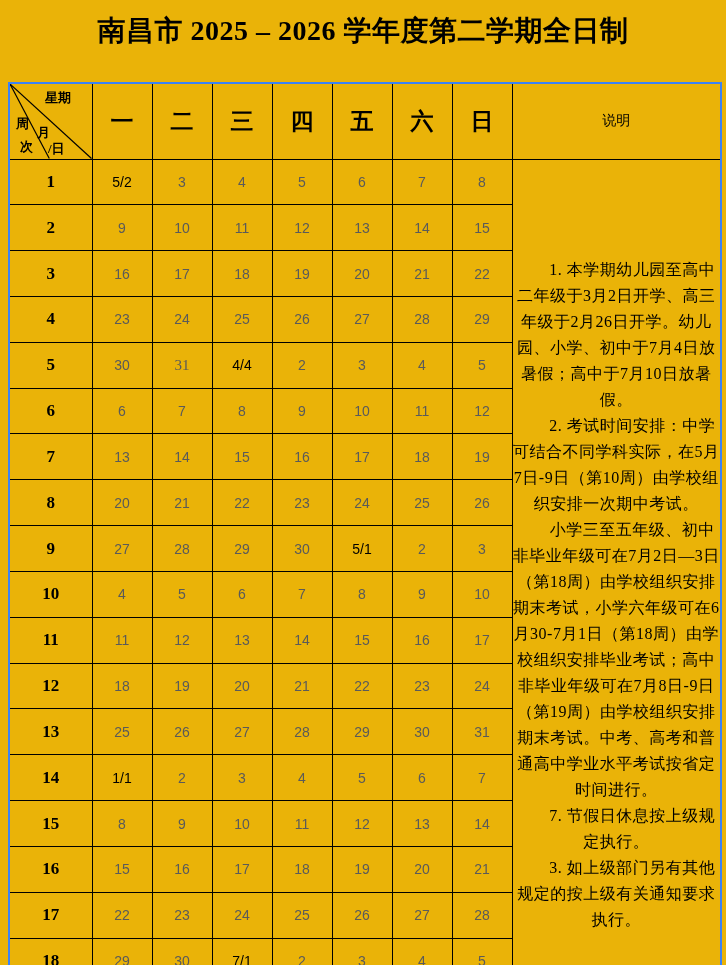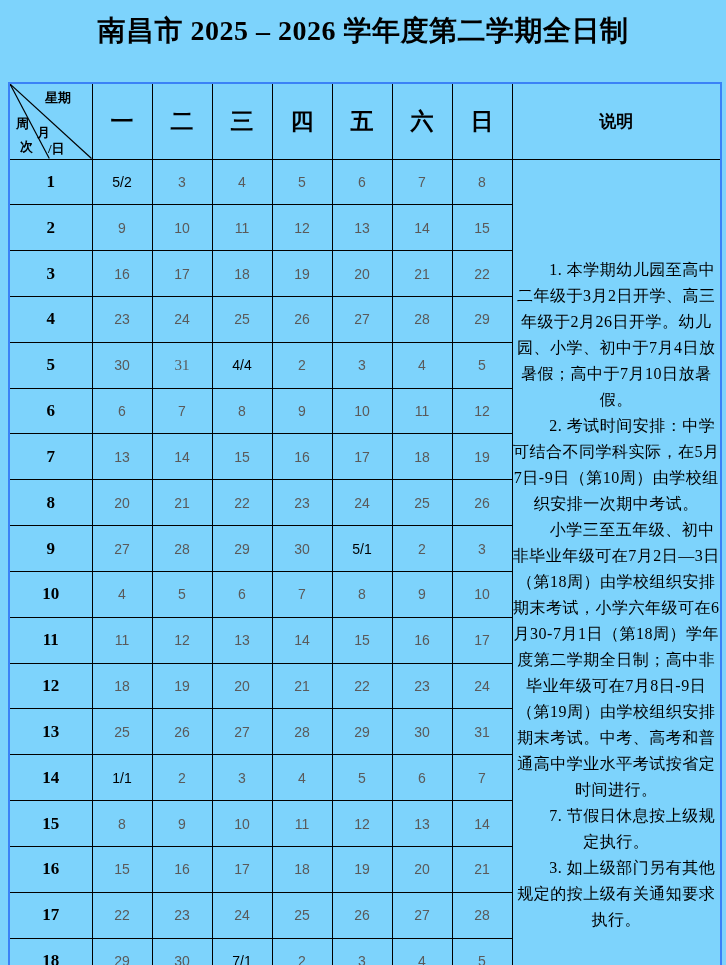--- a/index.html
+++ b/index.html
@@ -1,35 +1,35 @@
 <!DOCTYPE html>
 <html style="--date-color: #5a5a5a; --month-start-color: #000000;"><head>
 <meta charset="utf-8">
 <style>
   html,body { margin:0; padding:0; background:#ffffff; }
   .page {
-    position:relative; width:726px; height:965px; background:#7dd3fc;
+    position:relative; width:726px; height:965px; background:#eab308;
     font-family:"Liberation Serif","DejaVu Serif",serif; color:#000;
     overflow:hidden;
   }
   .title {
     position:absolute; top:15px; left:0; width:100%;
     text-align:center; font-weight:bold; font-size:28px; line-height:32px;
     letter-spacing:0.5px;
   }
   table.cal {
     position:absolute; left:8px; top:82px;
     width:712px; height:950px;
     border-collapse:collapse; table-layout:fixed;
     border:2px solid #3b82f6;
   }
   .cal td { border:1px solid #000; padding:0; text-align:center; vertical-align:middle; }
   tr.header-row { height:76px; }
   .day-header { font-size:23px; font-weight:bold; }
-  .notes-header { font-size:17px; font-weight:bold; }
+  .notes-header { font-size:14px; font-weight:normal; }
   .corner-cell { position:relative; }
   .corner-cell svg { position:absolute; left:0; top:0; width:100%; height:100%; display:block; }
   .corner-lbl { position:absolute; font-size:13px; font-weight:bold; line-height:1; white-space:nowrap; }
   .lbl-weekday { top:7px;  left:35px; }
   .lbl-week1   { top:33px; left:6px;  }
   .lbl-month   { top:42px; left:27px; }
   .lbl-week2   { top:56px; left:10px; }
   .lbl-day     { top:58px; left:38px; }
   .week-num { font-weight:bold; font-size:17px; }
   .date {
@@ -93,21 +93,21 @@
           <td class="date month-start">5/2</td>
           <td class="date">3</td>
           <td class="date">4</td>
           <td class="date">5</td>
           <td class="date">6</td>
           <td class="date">7</td>
           <td class="date">8</td>
           <td class="notes-cell" rowspan="19">
             <p class="note-p">1. 本学期幼儿园至高中二年级于3月2日开学、高三年级于2月26日开学。幼儿园、小学、初中于7月4日放暑假；高中于7月10日放暑假。</p>
             <p class="note-p">2. 考试时间安排：中学可结合不同学科实际，在5月7日-9日（第10周）由学校组织安排一次期中考试。</p>
-            <p class="note-p">小学三至五年级、初中非毕业年级可在7月2日—3日（第18周）由学校组织安排期末考试，小学六年级可在6月30-7月1日（第18周）学年度第二学期全日制；高中非毕业年级可在7月8日-9日（第19周）由学校组织安排期末考试。中考、高考和普通高中学业水平考试按省定时间进行。</p>
+            <p class="note-p">小学三至五年级、初中非毕业年级可在7月2日—3日（第18周）由学校组织安排期末考试，小学六年级可在6月30-7月1日（第18周）由学校组织安排毕业考试；高中非毕业年级可在7月8日-9日（第19周）由学校组织安排期末考试。中考、高考和普通高中学业水平考试按省定时间进行。</p>
             <p class="note-p">7. 节假日休息按上级规定执行。</p>
             <p class="note-p">3. 如上级部门另有其他规定的按上级有关通知要求执行。</p>
           </td>
         </tr>
         <tr>
           <td class="week-num">2</td>
           <td class="date">9</td>
           <td class="date">10</td>
           <td class="date">11</td>
           <td class="date">12</td>

